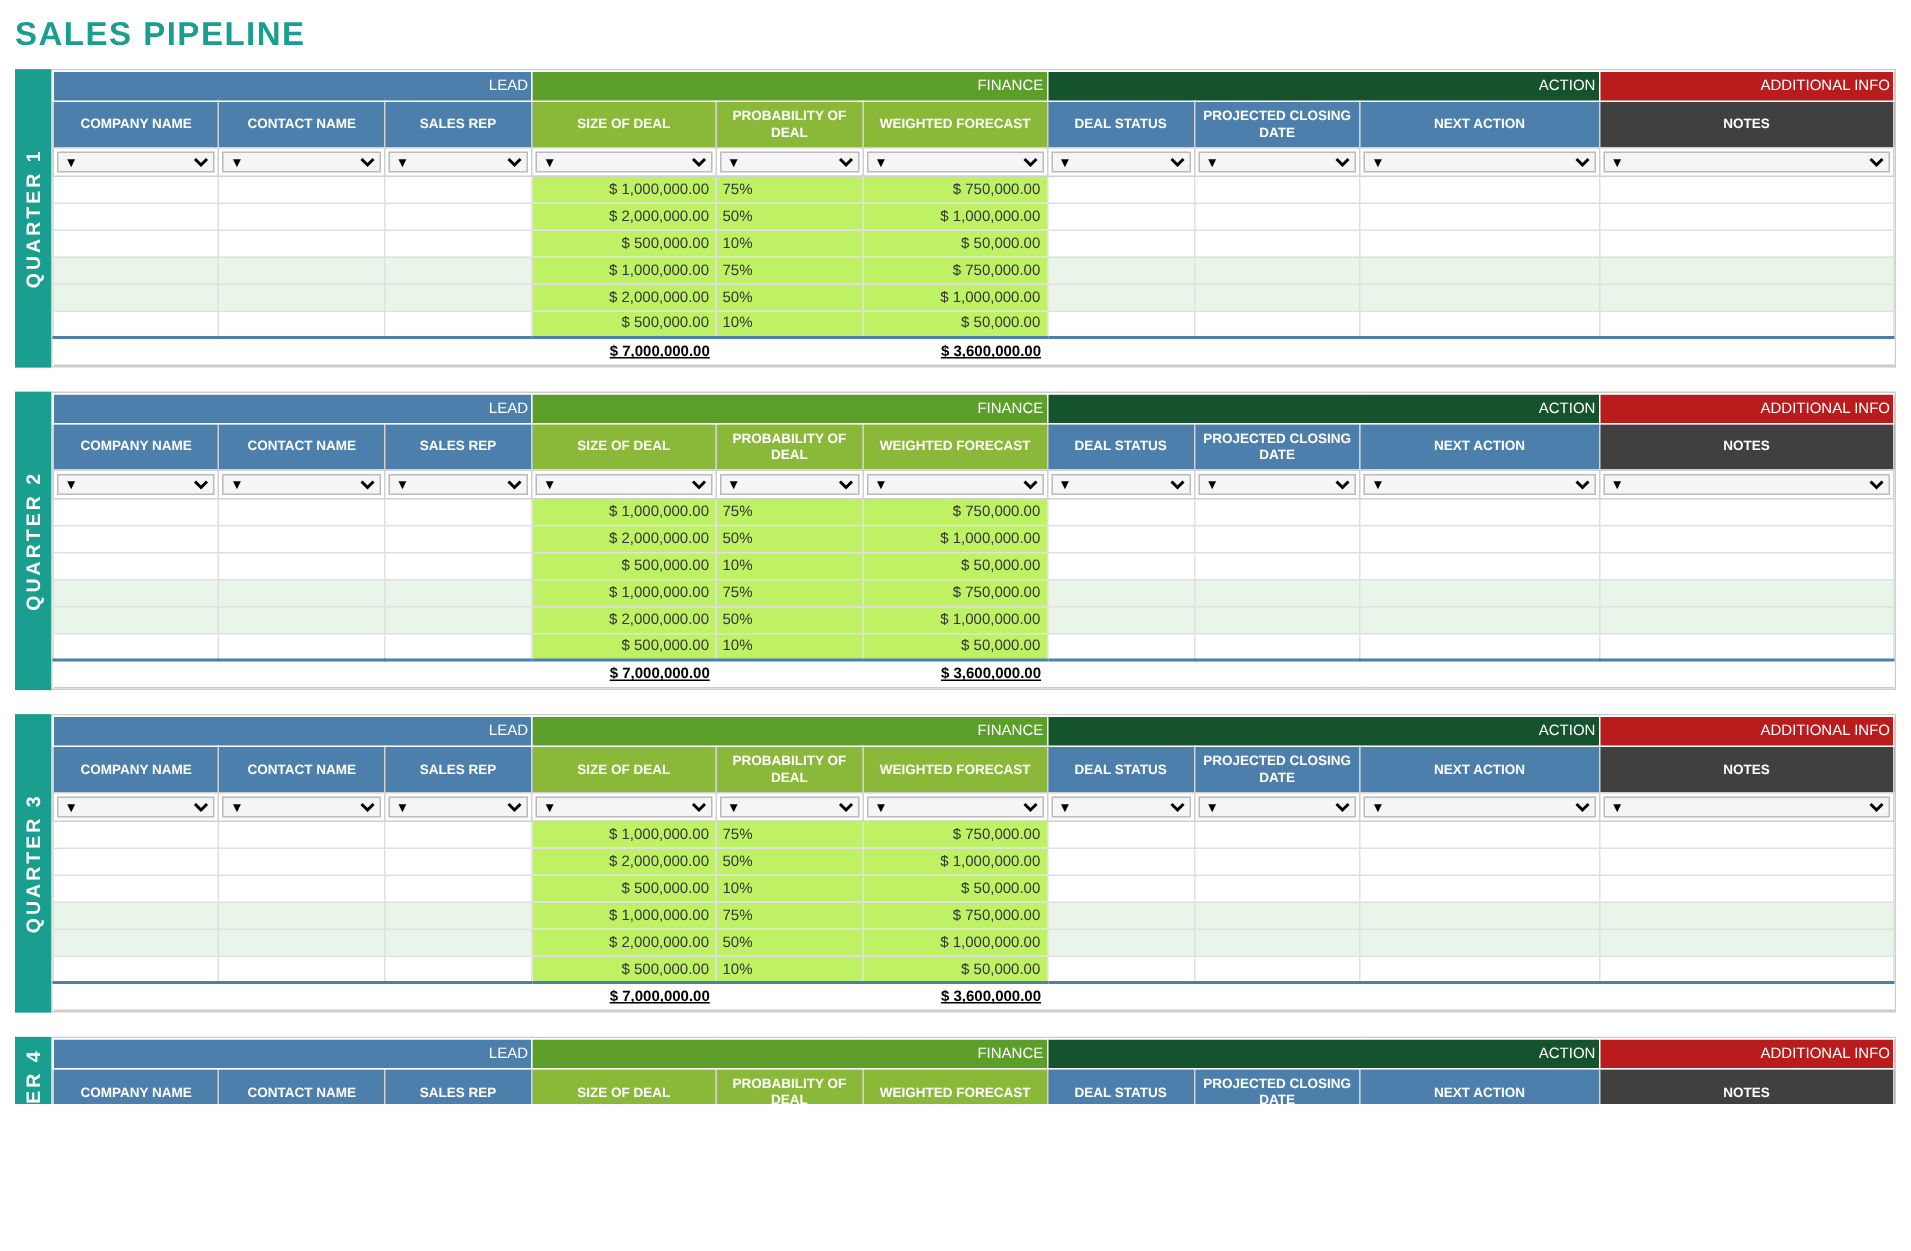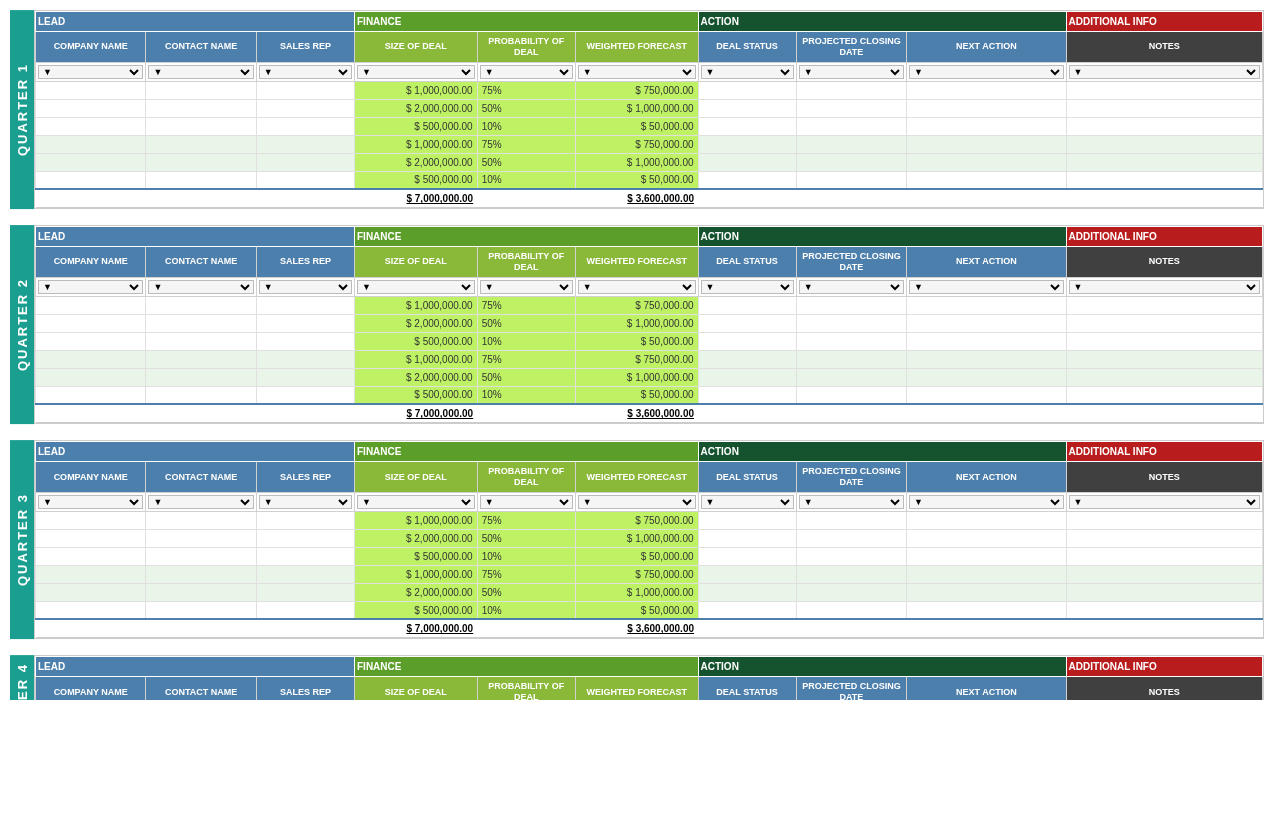--- a/index.html
+++ b/index.html
@@ -39,23 +39,23 @@
 
     table {
       width: 100%;
       border-collapse: collapse;
       table-layout: fixed;
     }
 
     
     .cat-header-row th {
       padding: 4px 2px;
-      text-align: left;
+      text-align: right;
       font-size: 10px;
-      font-weight: bold;
+      font-weight: normal;
       color: #fff;
       border: 1px solid #fff;
     }
     .cat-lead { background: #4d7fac; }
     .cat-finance { background: #4d7fac; }
     .cat-action { background: #14532d; }
     .cat-addinfo { background: #b91c1c; }
 
     
     .col-header-row th {
@@ -126,20 +126,21 @@
     .w-weighted { width: 10%; }
     .w-dealstatus { width: 8%; }
     .w-projdate { width: 9%; }
     .w-nextaction { width: 13%; }
     .w-notes { width: 16%; }
   </style>
 </head>
 <body>
 
 <div class="page">
+  <div class="page-title">SALES PIPELINE</div>
 
   <div id="quarters-container">
       <div class="quarter-section">
     <div class="table-wrapper">
       <div class="quarter-label-col">QUARTER 1</div>
       <div class="table-container">
         <table>
           <colgroup>
             <col class="w-company">
             <col class="w-contact">

